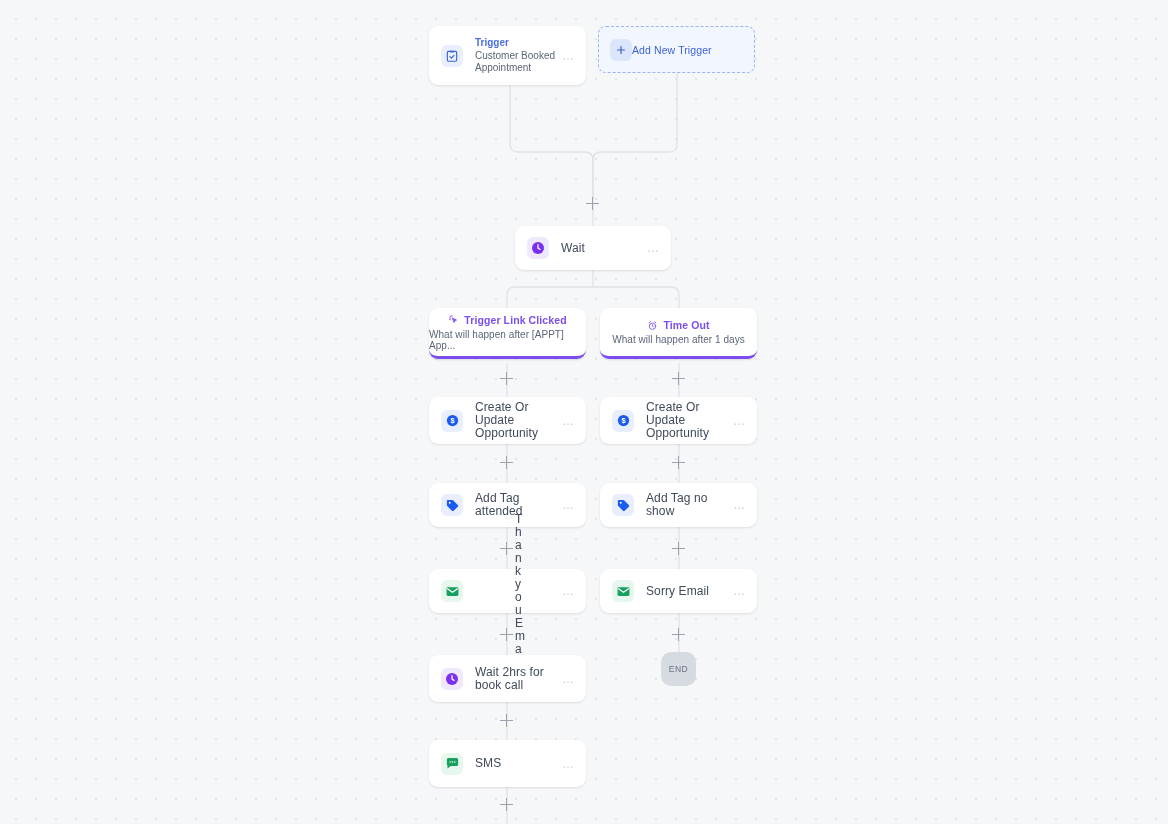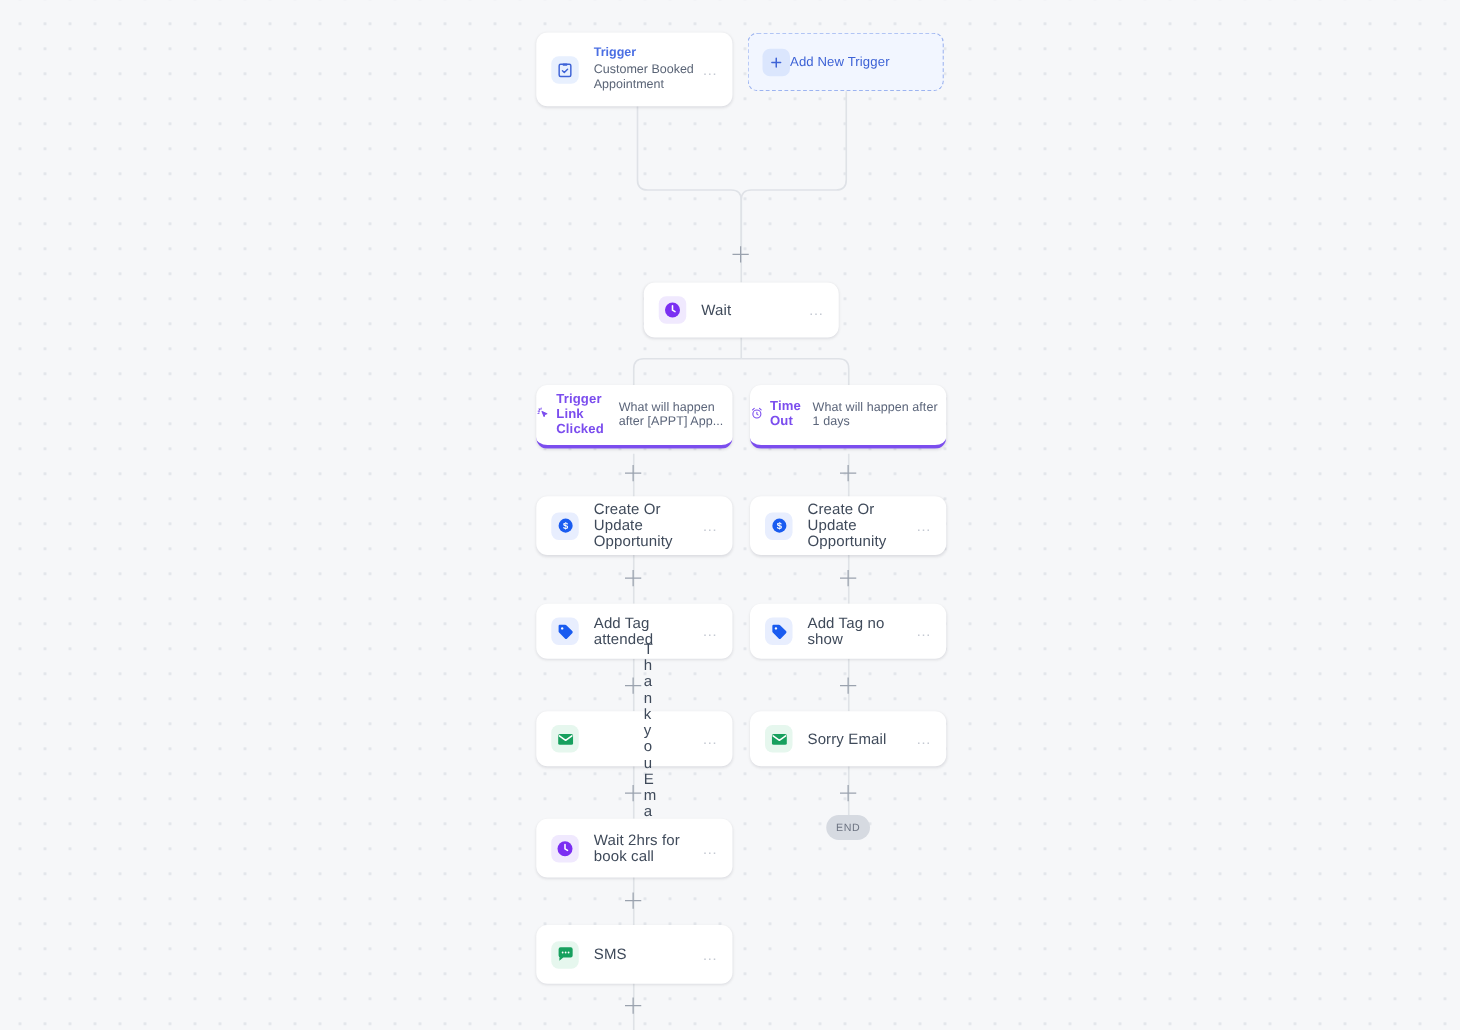--- a/index.html
+++ b/index.html
@@ -60,21 +60,21 @@
 
   
   #wait-node{left:515px;top:226px;width:156px;height:44px;}
   #wait-node .node-icon{background:#f0e9fe;}
 
   
   .branch{
     position:absolute;background:#ffffff;border-radius:9px;
     border-bottom:3.5px solid #7b4dee;
     box-shadow:0 1px 2px rgba(16,24,40,.05),0 1px 3px rgba(16,24,40,.06);
-    display:flex;flex-direction:row;align-items:center;justify-content:center;
+    display:flex;flex-direction:column;align-items:center;justify-content:center;
     box-sizing:border-box;width:157px;height:51px;
   }
   #branch-left{left:429px;top:308px;}
   #branch-right{left:600px;top:308px;}
   .branch-head{display:flex;align-items:center;gap:5px;margin-bottom:3px;}
   .branch-head span{font-size:10.5px;color:#7b4dee;font-weight:bold;letter-spacing:.1px;}
   .branch-sub{font-size:10px;color:#5b6playeholder;}
   .branch-sub{font-size:10px;color:#5b657a;letter-spacing:.05px;}
 
   
@@ -89,21 +89,21 @@
     position:absolute;width:13px;height:13px;cursor:pointer;
   }
   .plus-btn:before,.plus-btn:after{
     content:"";position:absolute;background:#9aa2ae;
   }
   .plus-btn:before{left:0;top:6px;width:13px;height:1.2px;}
   .plus-btn:after{left:6px;top:0;width:1.2px;height:13px;}
 
   
   #end-badge{
-    position:absolute;left:661px;top:652px;width:35px;height:20px;
+    position:absolute;left:661px;top:652px;width:35px;height:34px;
     background:#d6dae1;border-radius:10px;display:flex;align-items:center;justify-content:center;
   }
   #end-badge span{font-size:8.5px;color:#6b7280;letter-spacing:.5px;}
 </style>
 </head>
 <body>
 
 <div id="canvas">
 
   <svg id="wires" viewBox="0 0 1168 824" xmlns="http://www.w3.org/2000/svg">

